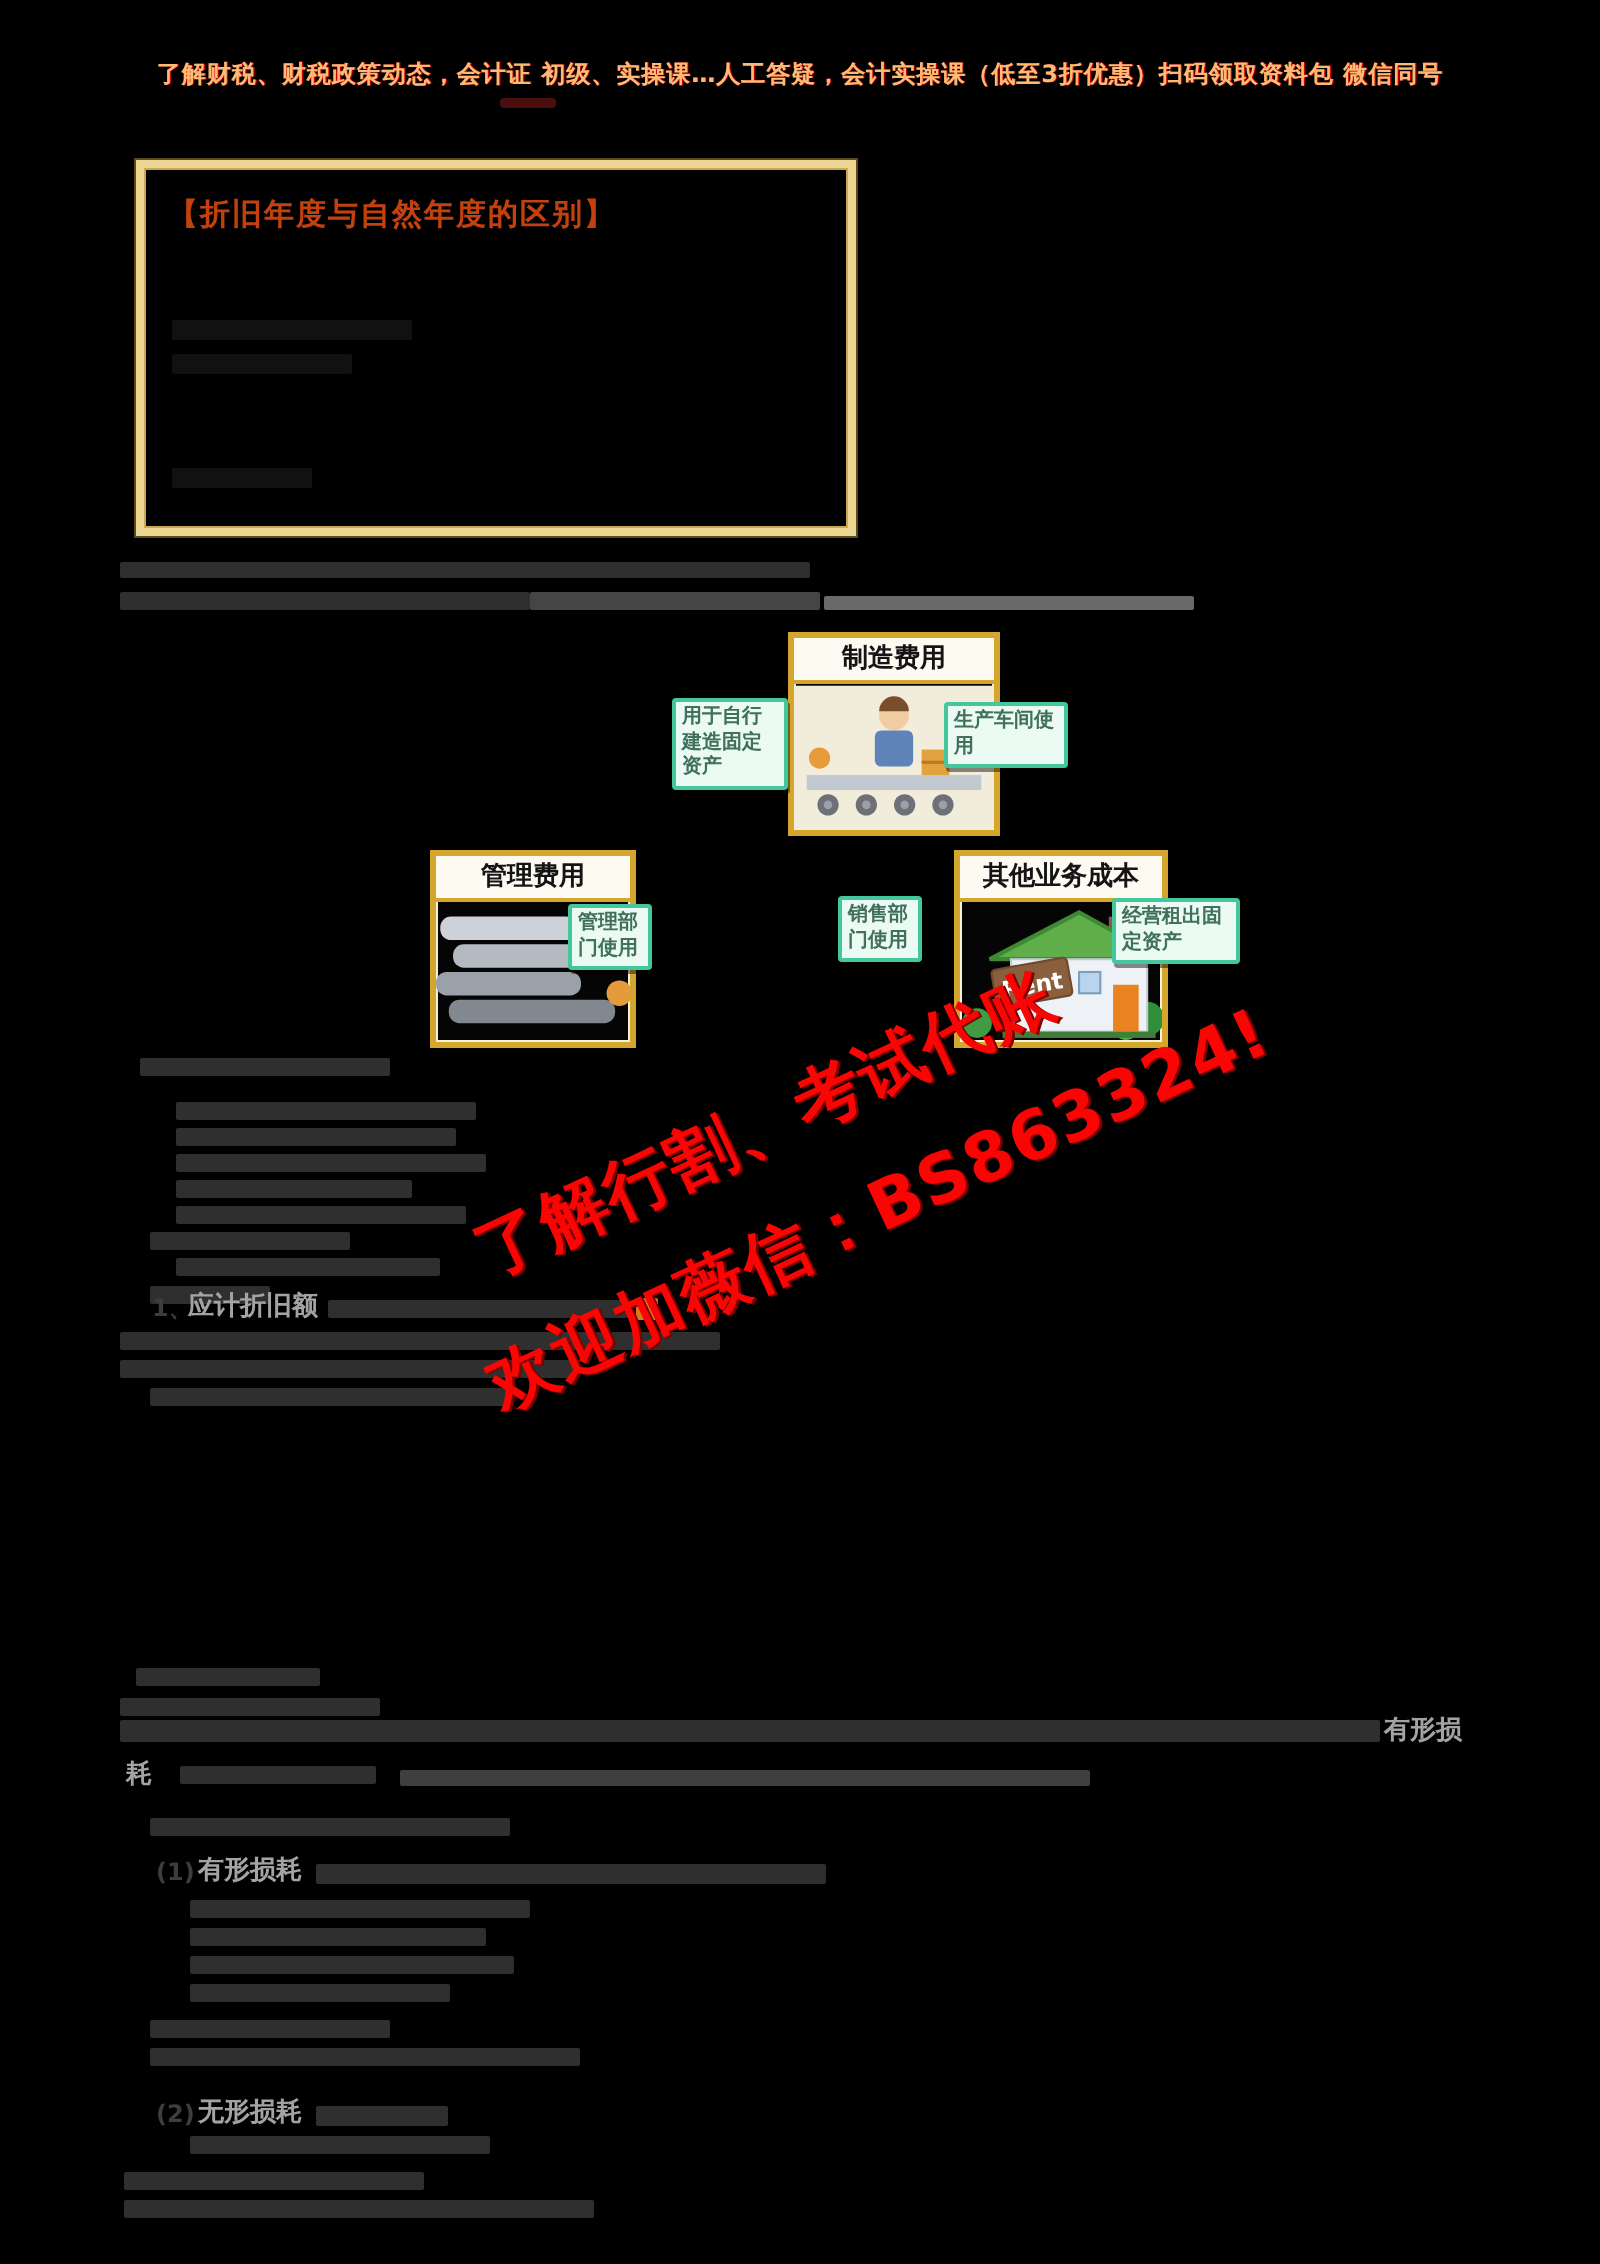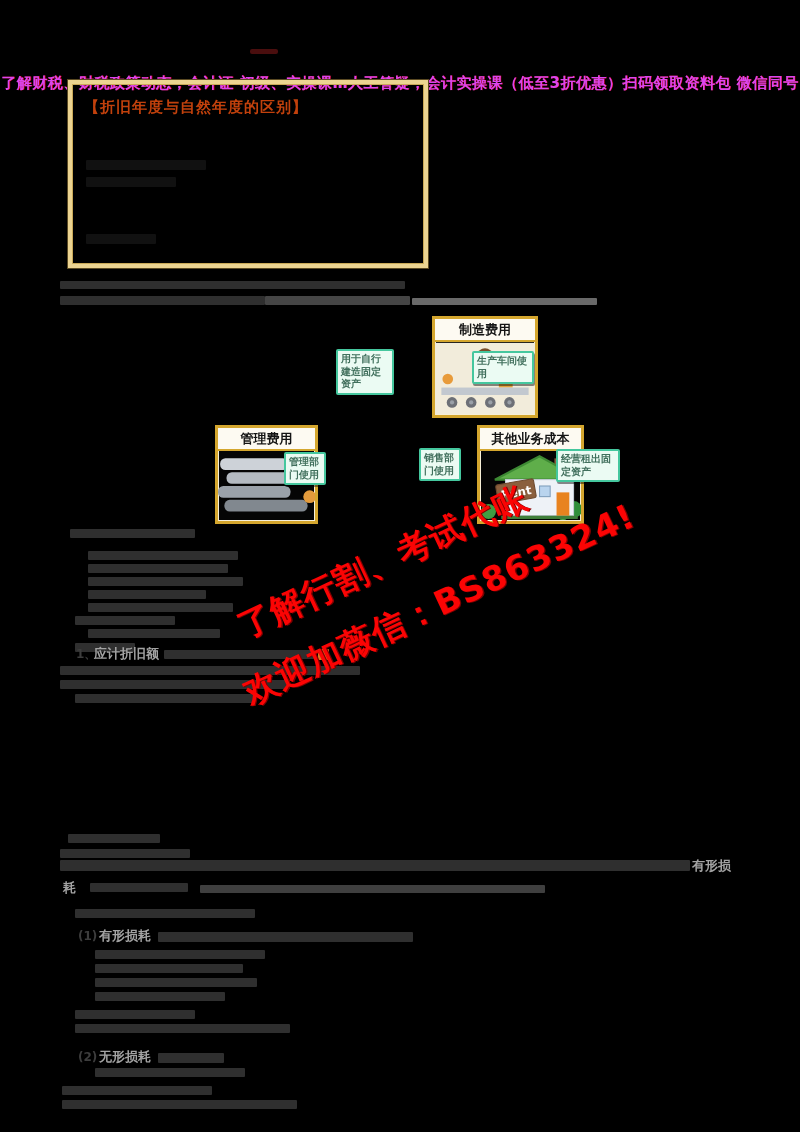--- a/index.html
+++ b/index.html
@@ -1,20 +1,20 @@
 <!DOCTYPE html>
 <html><head>
 <meta charset="utf-8">
 <style>
   html,body{margin:0;padding:0;background:#000;}
   .page{position:relative;width:800px;height:1132px;background:#000;overflow:hidden;
         font-family:"DejaVu Sans",sans-serif;}
   .banner{position:absolute;left:0;top:29px;width:100%;text-align:center;
-          color:#d946ef;font-size:15px;font-weight:bold;letter-spacing:.5px;
-          text-shadow:.6px 0 0 #d00000;white-space:nowrap;margin-top:45px;}
+          color:#fdba74;font-size:12px;font-weight:bold;letter-spacing:.5px;
+          text-shadow:.6px 0 0 #d00000;white-space:nowrap;}
   .smudge{position:absolute;left:250px;top:49px;width:28px;height:5px;background:#4a0e0e;border-radius:2px;}
   .info-box{position:absolute;left:68px;top:80px;width:352px;height:180px;
             border:4px solid #ecd491;box-shadow:inset 0 0 0 1px #c9a957, 0 0 0 1px #5b4a22;}
   .info-box-title{position:absolute;left:12px;top:14px;color:#c2410c;font-size:15px;
             font-weight:bold;letter-spacing:1px;}
   .bar{position:absolute;background:#2f2f2f;border-radius:1px;}
   .gray-inline{position:absolute;color:#3d3d3d;font-weight:bold;font-size:12px;line-height:1;}
   .red-inline{position:absolute;color:#a3a3a3;font-weight:bold;font-size:13px;line-height:1;}
   .card{position:absolute;border:3px solid #d4a62e;background:#050505;
         box-shadow:inset 0 0 0 1px #f7f0d8;}
@@ -44,21 +44,21 @@
     <div class="bar" style="left:14px;top:150px;width:70px;height:10px;background:#111;"></div>
   </div>
 
   <div class="bar" style="left:60px;top:281px;width:345px;height:8px;"></div>
   <div class="bar" style="left:60px;top:296px;width:205px;height:9px;"></div>
   <div class="bar" style="left:265px;top:296px;width:145px;height:9px;background:#454545;"></div>
   <div class="bar" style="left:412px;top:298px;width:185px;height:7px;background:#696969;"></div>
 
   <div class="note" style="left:336px;top:349px;width:48px;">用于自行建造固定资产</div>
 
-  <div class="card" style="left:432px;top:316px;width:100px;height:96px;">
+  <div class="card" style="left:394px;top:316px;width:100px;height:96px;">
     <div class="card-header">制造费用</div>
     <div class="card-body">
       <svg viewBox="0 0 94 67">
         <rect width="94" height="67" fill="#f2ecdb"></rect>
         <circle cx="12" cy="34" r="5" fill="#e89b3a"></circle>
         <circle cx="47" cy="14" r="7" fill="#f3cda2"></circle>
         <path d="M40 12 A7 7 0 0 1 54 12 Z" fill="#7a4e2a"></path>
         <rect x="38" y="21" width="18" height="17" rx="3" fill="#5d83b8"></rect>
         <rect x="60" y="30" width="13" height="12" fill="#e2a23f"></rect>
         <path d="M60 36 H73" stroke="#b57c25" stroke-width="1.5"></path>

